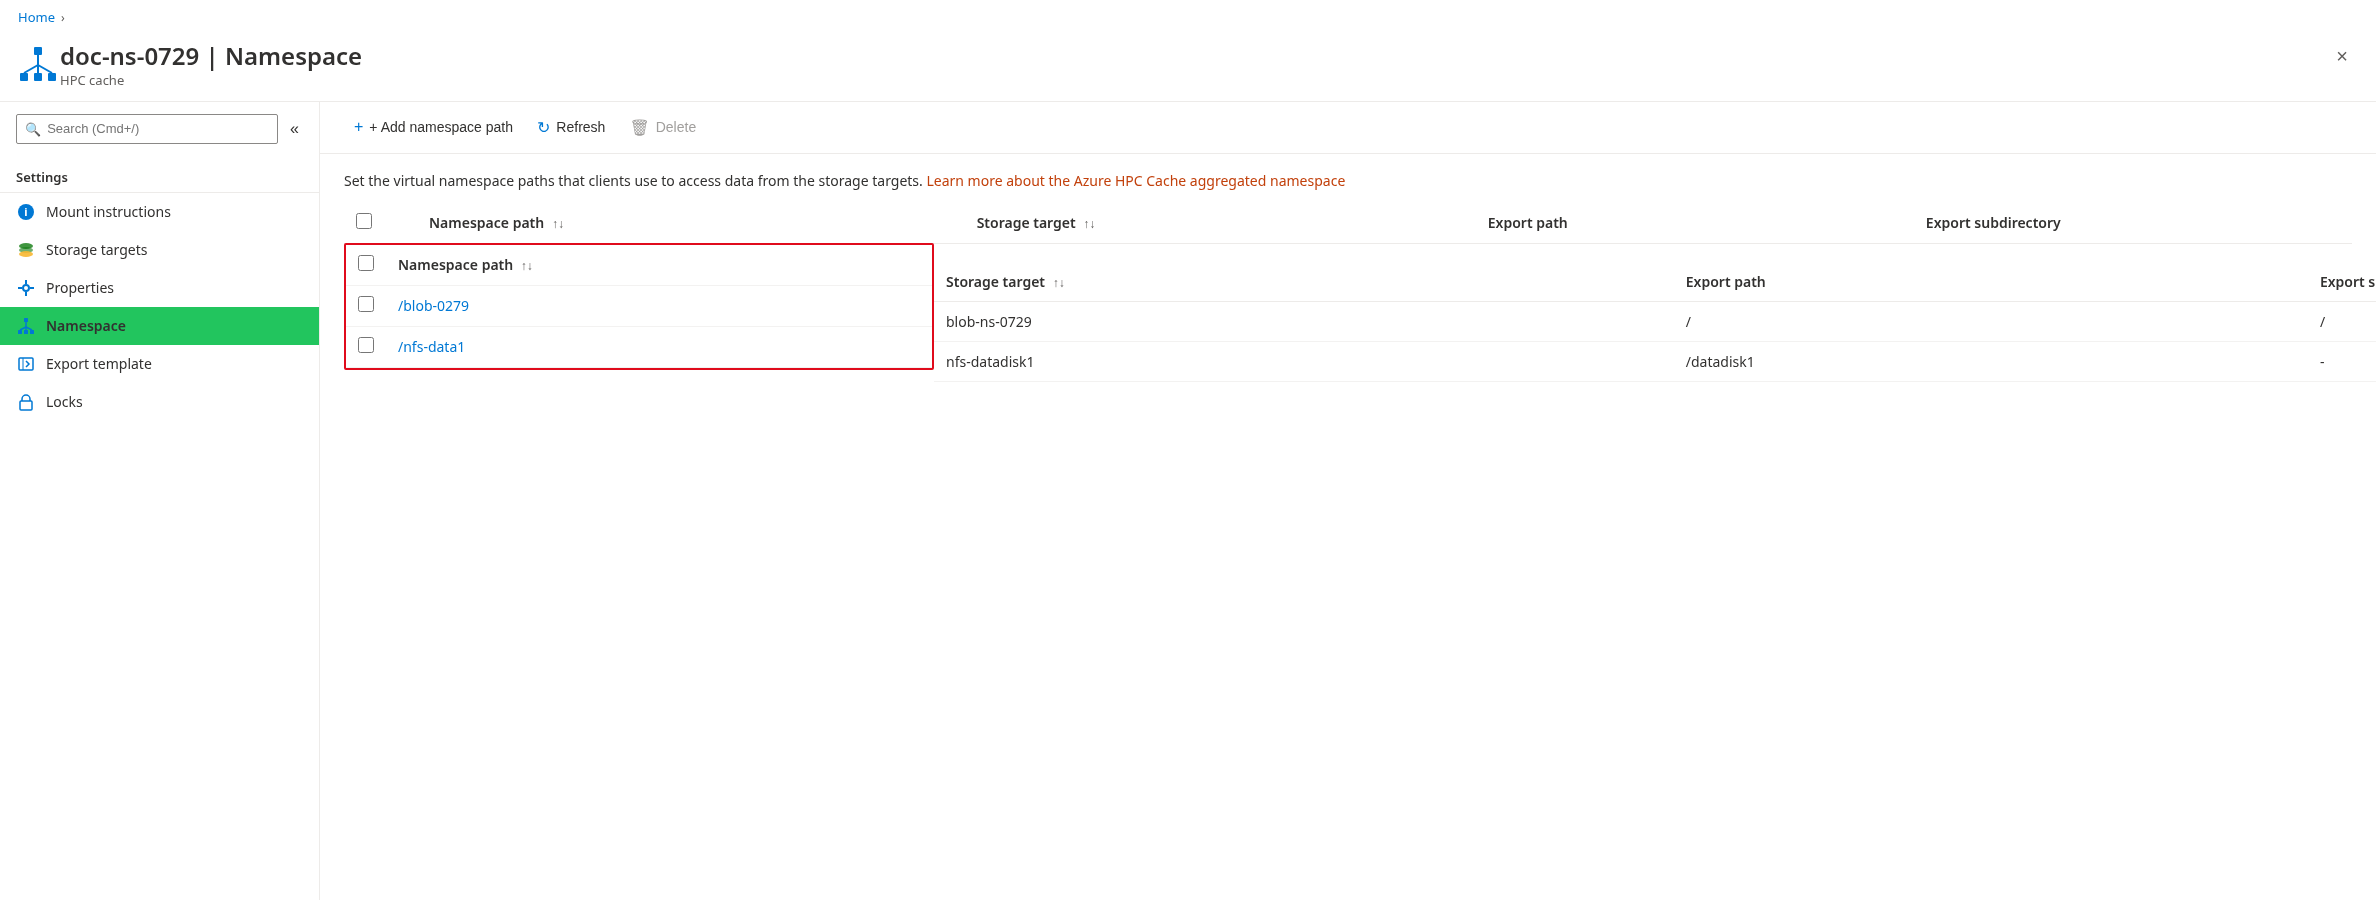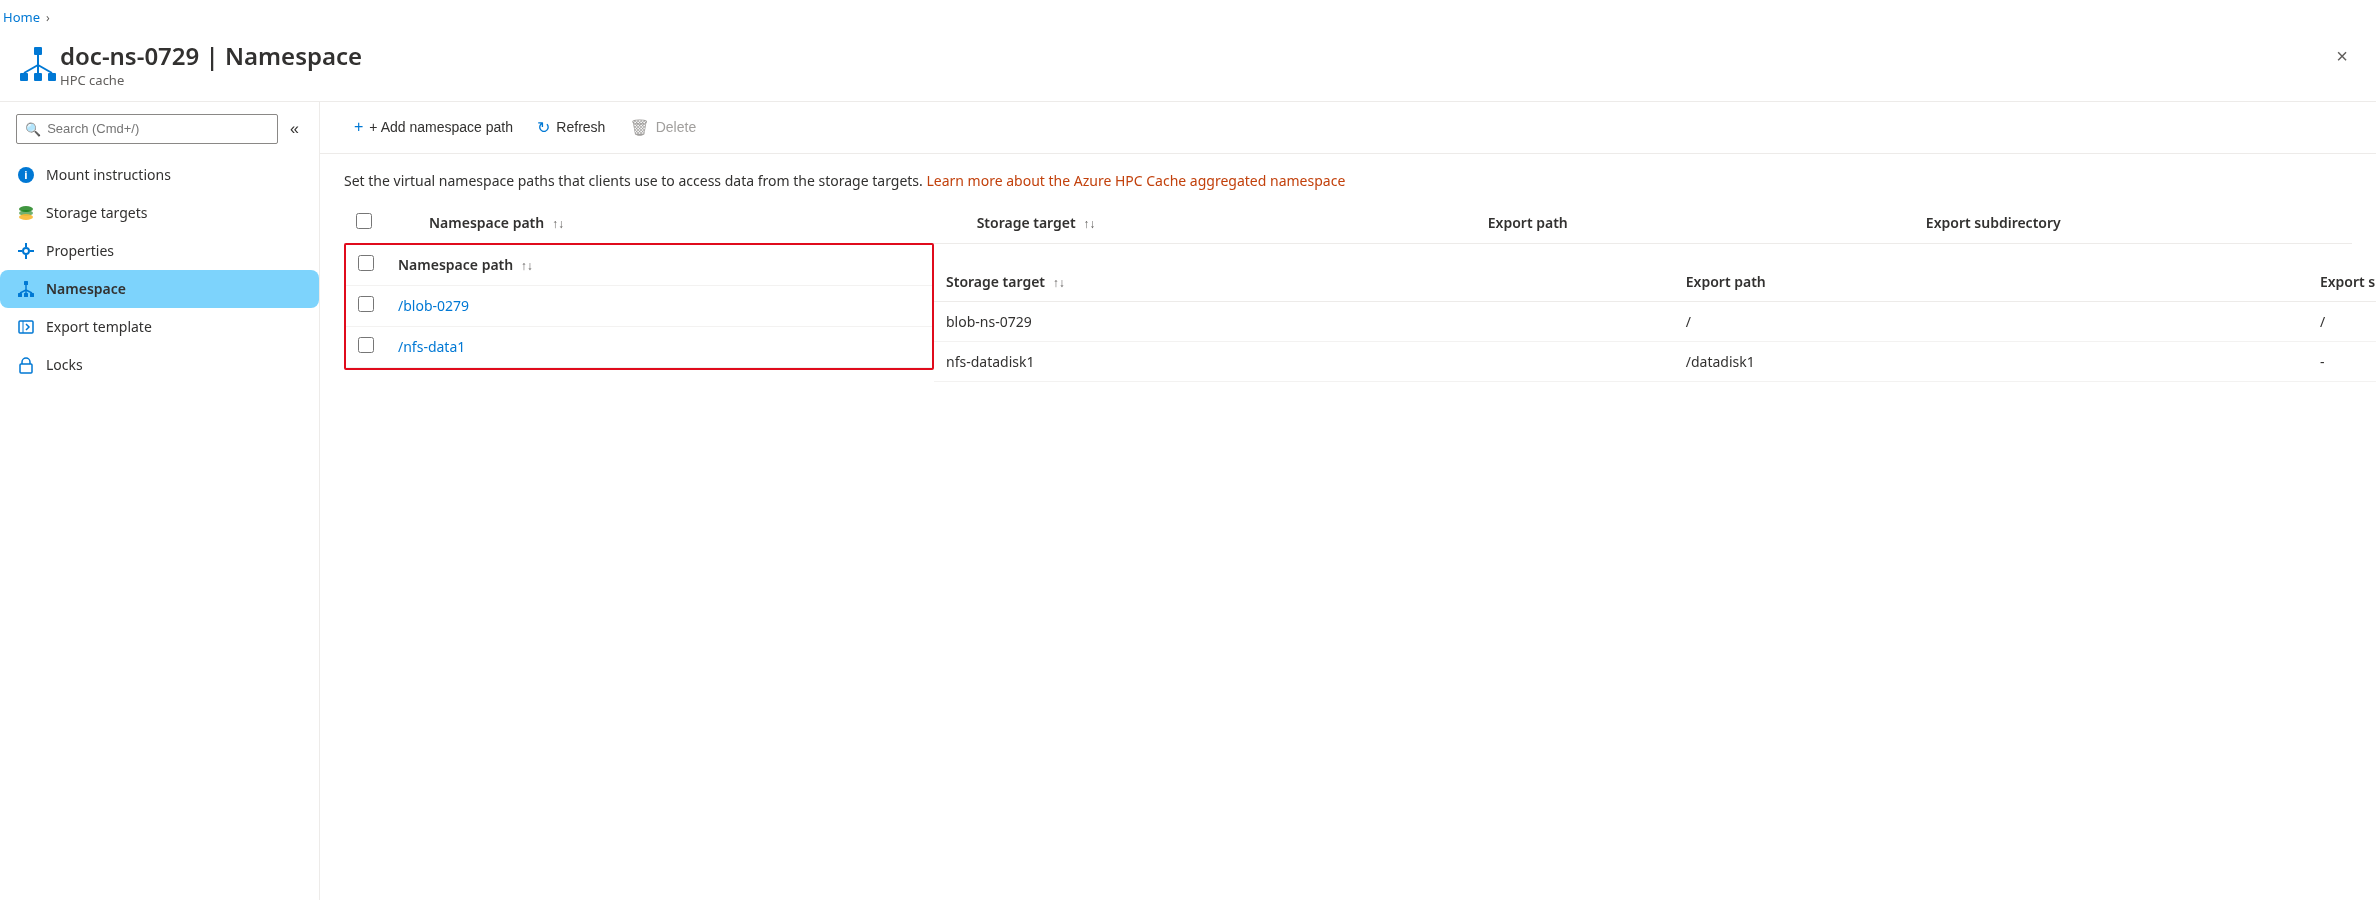--- a/index.html
+++ b/index.html
@@ -11,21 +11,21 @@
     }
     .app-container {
       display: flex;
       flex-direction: column;
       height: 900px;
       width: 2376px;
       overflow: hidden;
     }
     
     .breadcrumb {
-      padding: 8px 3px;
+      padding: 8px 18px;
       display: flex;
       align-items: flex-end;
       gap: 6px;
       font-size: 13px;
     }
     .breadcrumb a {
       color: #0078d4;
       text-decoration: none;
     }
     .breadcrumb-sep {
@@ -124,23 +124,22 @@
     .sidebar-item {
       display: flex;
       align-items: center;
       gap: 10px;
       padding: 9px 16px;
       cursor: pointer;
       font-size: 14px;
       color: #323130;
     }
     .sidebar-item.active {
-      background: #7dd3fc;
+      background: #22c55e;
       font-weight: 600;
-      border-radius: 8px;
     }
     .sidebar-item-icon {
       width: 20px;
       height: 20px;
       flex-shrink: 0;
       display: flex;
       align-items: center;
       justify-content: center;
     }
     
@@ -260,20 +259,21 @@
 
     <div class="sidebar">
       <div class="search-area">
         <div class="search-input-wrap">
           <span style="color:#605e5c;font-size:13px;">🔍</span>
           <input type="text" placeholder="Search (Cmd+/)" style="">
         </div>
         <button class="collapse-btn">«</button>
       </div>
 
+      <div class="sidebar-section-label">Settings</div>
 
 
       <div class="sidebar-item">
         <span class="sidebar-item-icon">
           <svg width="18" height="18" viewBox="0 0 18 18" fill="none">
             <circle cx="9" cy="9" r="8" fill="#0078d4"></circle>
             <text x="9" y="13" text-anchor="middle" fill="white" font-size="11" font-weight="bold">i</text>
           </svg>
         </span>
         <span>Mount instructions</span>

